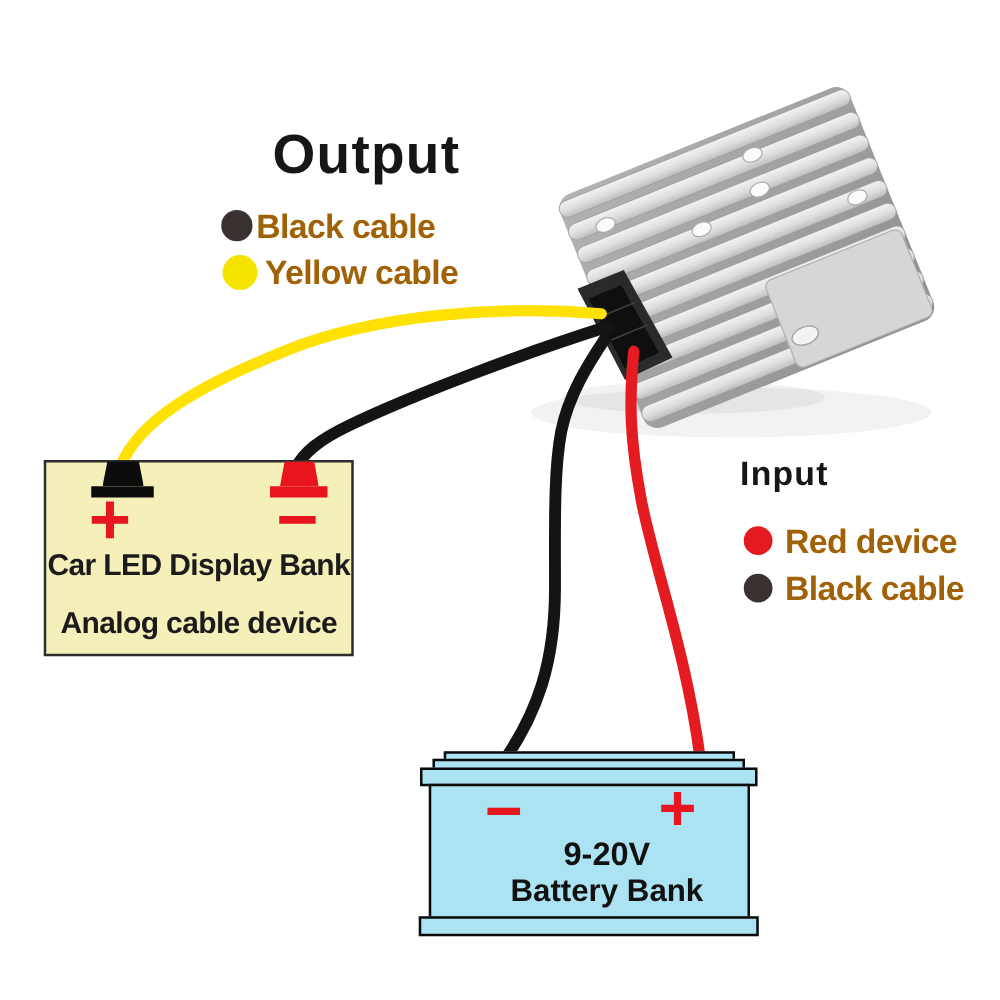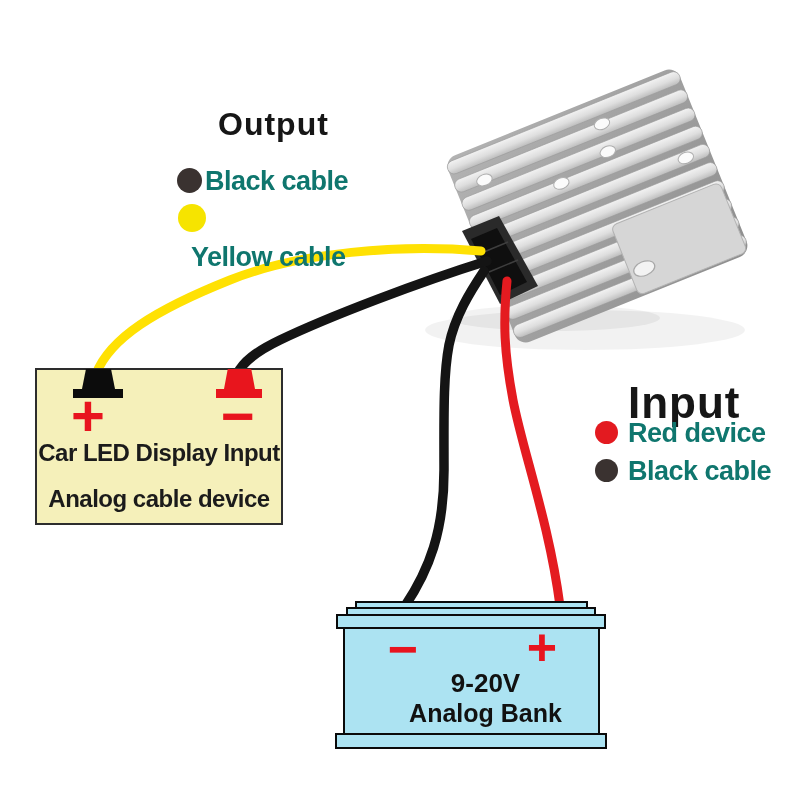--- a/index.html
+++ b/index.html
@@ -4,21 +4,21 @@
 <style>
   html,body{margin:0;padding:0;background:#fff;}
   *{box-sizing:border-box;}
   #stage{position:relative;width:800px;height:800px;background:#fff;overflow:hidden;
          font-family:"Liberation Sans","DejaVu Sans",sans-serif;}
   .abs{position:absolute;}
   svg{position:absolute;left:0;top:0;z-index:1;}
 
   
   .legend-title{font-weight:bold;color:#161616;letter-spacing:1px;}
-  .legend-row-label{font-weight:bold;color:#0f766e;letter-spacing:-0.5px;white-space:nowrap;}
+  .legend-row-label{font-weight:bold;color:#a16207;letter-spacing:-0.5px;white-space:nowrap;}
   .dot{border-radius:50%;}
 
   
   #load-box{left:35px;top:368px;width:248px;height:157px;background:#f5f0ba;
             border:2px solid #2d2d2d;z-index:2;}
   .term-post{position:absolute;clip-path:polygon(12% 0,88% 0,100% 100%,0 100%);}
   .term-flange{position:absolute;}
   .sign{position:absolute;font-weight:bold;color:#e8141e;text-align:center;line-height:1;}
   .load-text{position:absolute;left:0;right:0;text-align:center;font-weight:bold;
              color:#1b1b1b;font-size:24px;line-height:26px;letter-spacing:-0.5px;}
@@ -77,47 +77,47 @@
     <polygon points="471,239 497,228 527,282 500,295" fill="#0f0f0f"></polygon>
     <line x1="479" y1="254" x2="508" y2="242" stroke="#3e3e3e" stroke-width="1.5"></line>
     <line x1="489" y1="272" x2="518" y2="260" stroke="#3e3e3e" stroke-width="1.5"></line>
 
     <path d="M 481 251 C 400 244 300 252 230 280 C 155 310 110 338 96 374" fill="none" stroke-width="9" stroke-linecap="round" stroke="#ffe103"></path>
     <path d="M 487 261 C 420 282 330 316 280 340 C 255 352 243 362 237 374" fill="none" stroke-width="9.5" stroke-linecap="round" stroke="#141414"></path>
     <path d="M 484 271 C 470 292 455 316 449 345 C 443 376 444 420 444 470 C 444 532 429 570 405 606" fill="none" stroke-width="9.5" stroke-linecap="round" stroke="#141414"></path>
     <path d="M 507 281 C 503 322 504 352 513 400 C 523 452 549 522 560 606" fill="none" stroke-width="9" stroke-linecap="round" stroke="#e41b20"></path>
   </svg>
 
-  <div class="abs z3 legend-title" style="left:218px;top:101px;font-size:32px;line-height:46px;">Output</div>
+  <div class="abs z3 legend-title" style="left:218px;top:101px;font-size:44px;line-height:46px;">Output</div>
   <div class="abs z3 dot" style="left: 177px; top: 168px; width: 25px; height: 25px; background: rgb(58, 50, 48);"></div>
   <div class="abs z3 legend-row-label" style="left:205px;top:166px;font-size:27px;line-height:30px;">Black cable</div>
   <div class="abs z3 dot" style="left: 178px; top: 204px; width: 28px; height: 28px; background: rgb(246, 228, 0);"></div>
-  <div class="abs z3 legend-row-label" style="left:191px;top:203px;font-size:27px;line-height:30px;margin-top:39px;">Yellow cable</div>
+  <div class="abs z3 legend-row-label" style="left:212px;top:203px;font-size:27px;line-height:30px;">Yellow cable</div>
 
-  <div class="abs z3 legend-title" style="left:628px;top:356px;font-size:44px;line-height:46px;margin-top:24px;">Input</div>
+  <div class="abs z3 legend-title" style="left:592px;top:356px;font-size:27px;line-height:46px;">Input</div>
   <div class="abs z3 dot" style="left: 595px; top: 421px; width: 23px; height: 23px; background: rgb(227, 26, 32);"></div>
   <div class="abs z3 legend-row-label" style="left:628px;top:418px;font-size:27px;line-height:30px;">Red device</div>
   <div class="abs z3 dot" style="left: 595px; top: 459px; width: 23px; height: 23px; background: rgb(58, 50, 48);"></div>
   <div class="abs z3 legend-row-label" style="left:628px;top:456px;font-size:27px;line-height:30px;">Black cable</div>
 
   <div id="load-box" class="abs" style="background: rgb(245, 240, 186);">
     <div class="term-post" style="left:45px;top:-1px;width:33px;height:20px;background:#0c0c0c;"></div>
     <div class="term-flange" style="left:36px;top:19px;width:50px;height:9px;background:#0c0c0c;"></div>
     <div class="term-post" style="left:187px;top:-1px;width:31px;height:20px;background:#e8151d;"></div>
     <div class="term-flange" style="left:179px;top:19px;width:46px;height:9px;background:#e8151d;"></div>
     <div class="sign" style="left:20px;top:17px;width:62px;font-size:58px;">+</div>
     <div class="sign" style="left:170px;top:17px;width:62px;font-size:58px;">−</div>
-    <div class="load-text" style="top:70px;">Car LED Display Input</div>
+    <div class="load-text" style="top:70px;">Car LED Display Bank</div>
     <div class="load-text" style="top:116px;">Analog cable device</div>
   </div>
 
   <div class="batt" style="left: 355px; top: 601px; width: 233px; height: 9px; background: rgb(172, 227, 242);"></div>
   <div class="batt" style="left: 346px; top: 607px; width: 250px; height: 11px; background: rgb(172, 227, 242);"></div>
   <div class="batt" style="left: 336px; top: 614px; width: 270px; height: 15px; background: rgb(172, 227, 242);"></div>
   <div class="batt" style="left: 343px; top: 627px; width: 257px; height: 108px; background: rgb(172, 227, 242);">
     <div class="sign" style="left:28px;top:-6px;width:60px;font-size:52px;">−</div>
     <div class="sign" style="left:167px;top:-8px;width:60px;font-size:52px;">+</div>
     <div class="batt-text" style="top:40px;font-size:26px;line-height:28px;">9-20V</div>
-    <div class="batt-text" style="top:70px;font-size:25px;line-height:28px;">Analog Bank</div>
+    <div class="batt-text" style="top:70px;font-size:25px;line-height:28px;">Battery Bank</div>
   </div>
   <div class="batt" style="left: 335px; top: 733px; width: 272px; height: 16px; background: rgb(172, 227, 242);"></div>
 
 </div>
 
 </body></html>

